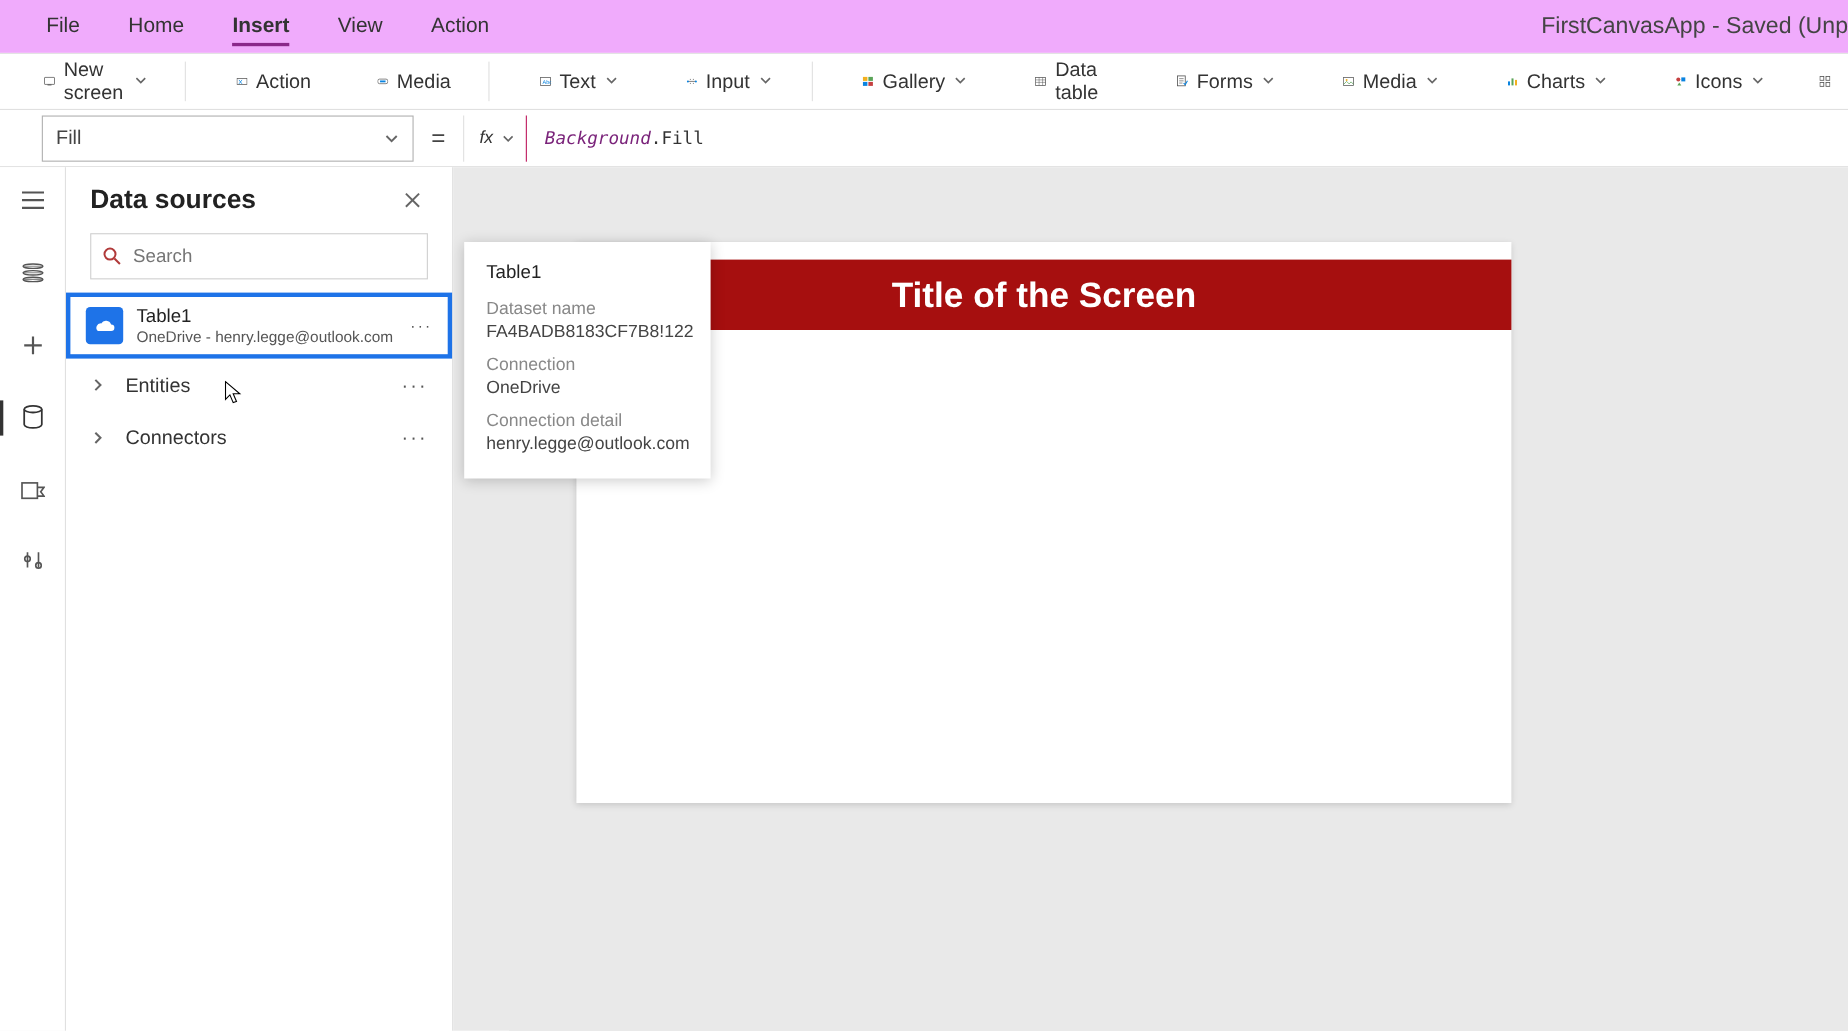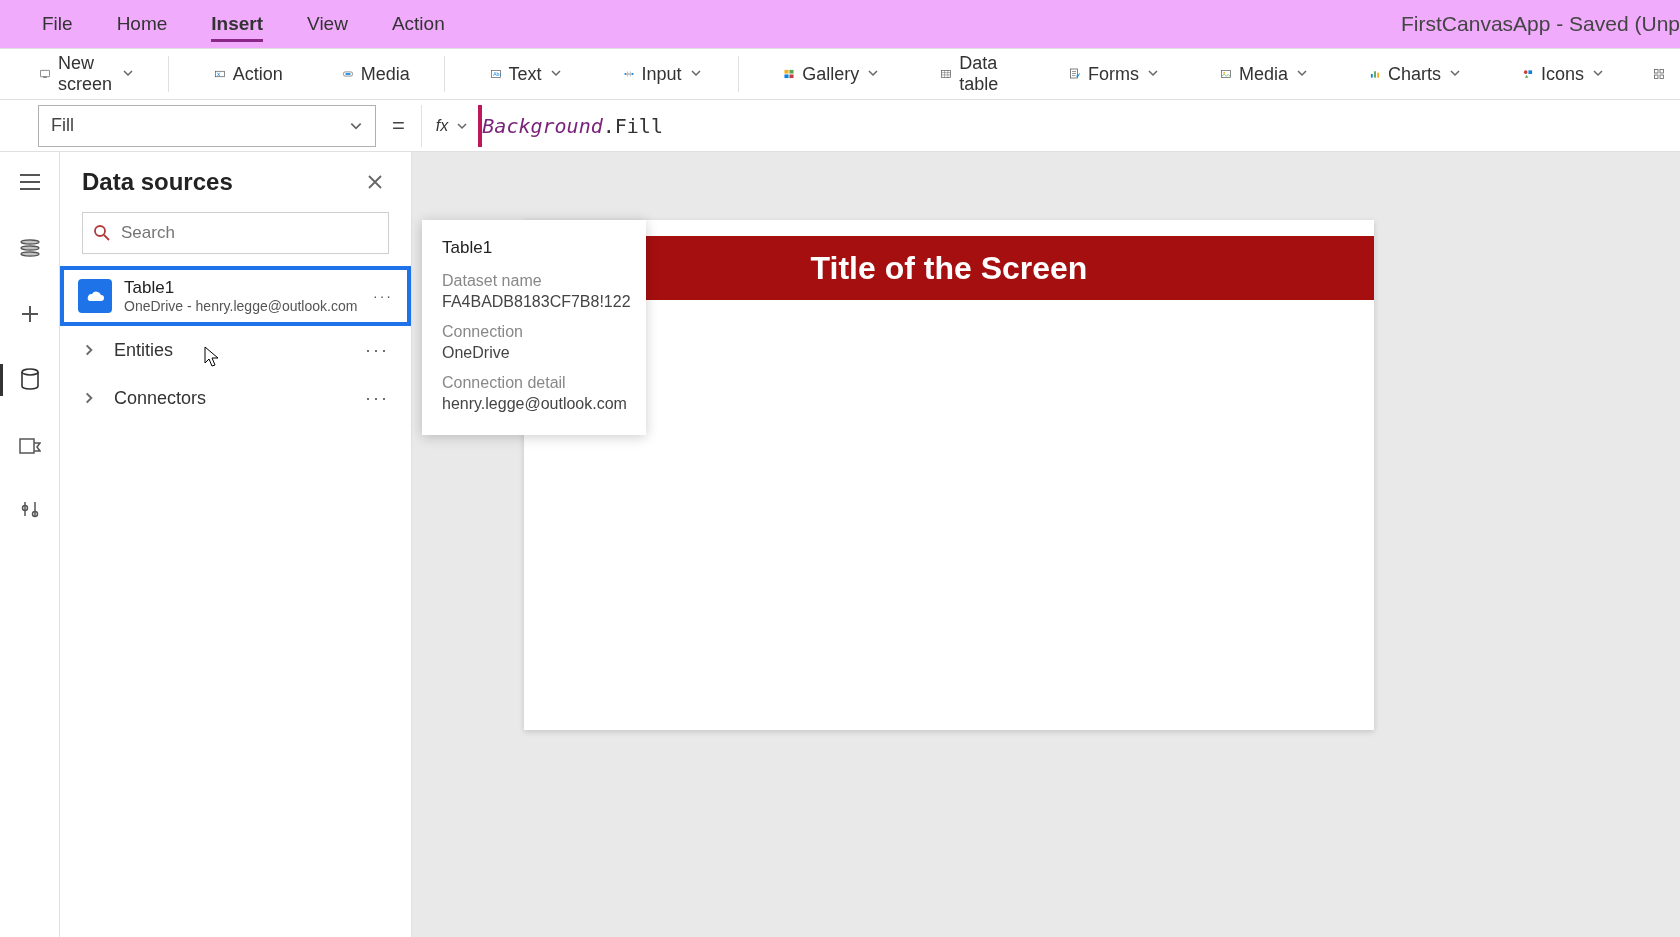--- a/index.html
+++ b/index.html
@@ -116,21 +116,21 @@
     border-left: 1px solid #e0e0e0;
     padding-left: 14px;
     gap: 8px;
     cursor: pointer;
   }
   .fx-label {
     font-style: italic;
     font-size: 16px;
     color: #333;
   }
-  .formula-text { font-family: Consolas, monospace; font-size:20px; border-left:4px solid #be185d; height:42px; display:flex; align-items:center; flex:1;}
+  .formula-text { font-family: Consolas, monospace; font-size:16px; padding-left:16px; border-left:1px solid #be185d; height:42px; display:flex; align-items:center; flex:1;}
   .tok-obj { font-style: italic; color: #7a237a; }
   .tok-dot { color: #333; }
   .tok-prop { color: #333; }
 
   
   .main {
     position: absolute;
     top: 152px;
     left: 0; right: 0; bottom: 0;
     display: flex;

